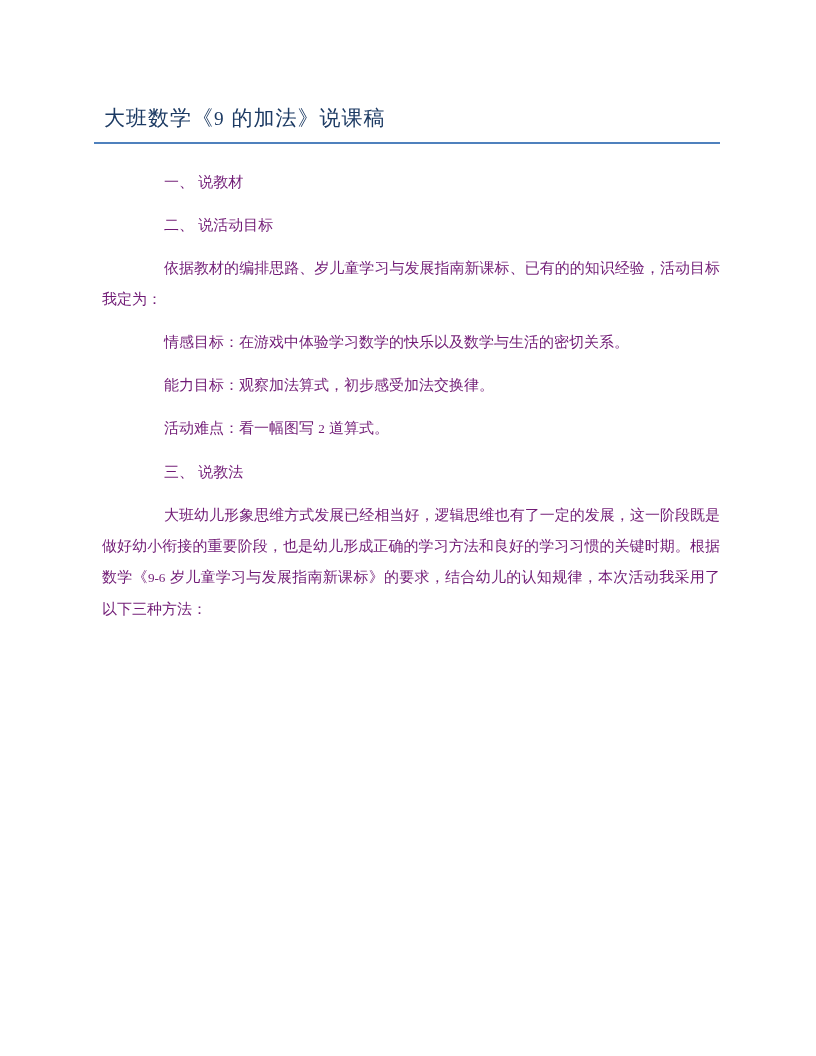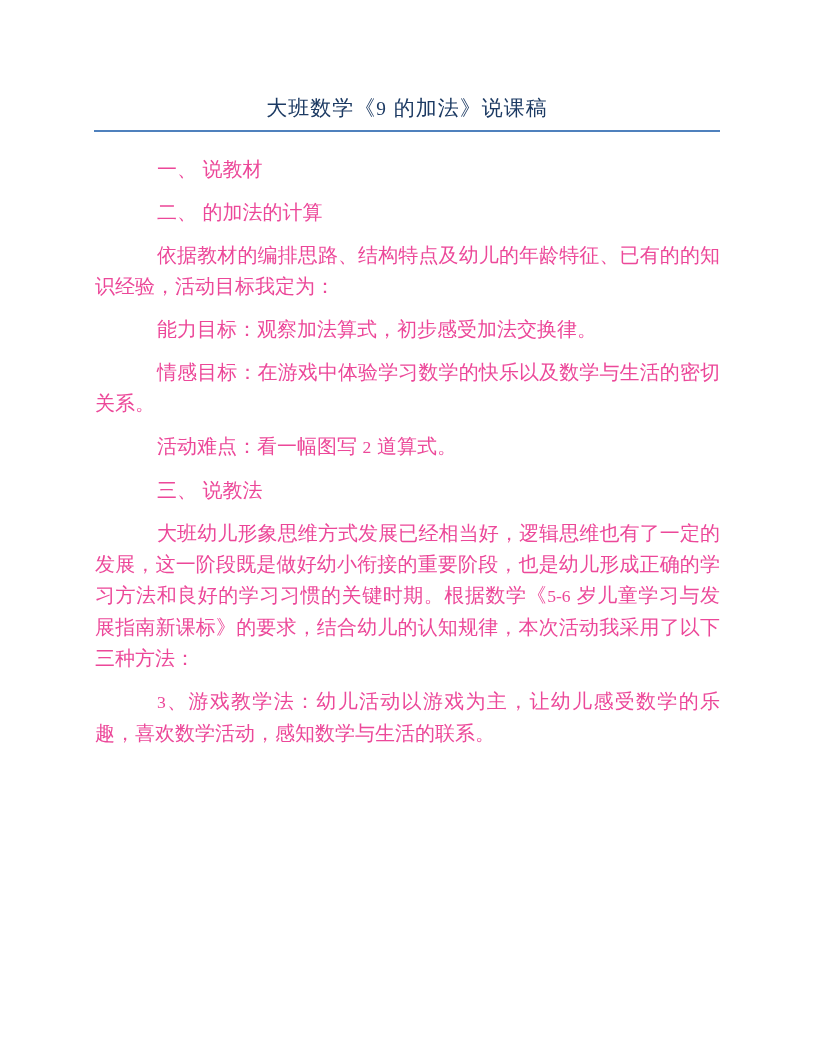--- a/index.html
+++ b/index.html
@@ -9,58 +9,57 @@
     font-family: "Liberation Sans", "DejaVu Sans", sans-serif;
     overflow: hidden;
   }
   .page {
     box-sizing: border-box;
     width: 816px; height: 1056px;
     padding: 94px 96px 0 94px;
     background: #ffffff;
   }
   .title {
-    margin: 0;
+    margin: 10px;
     font-size: 21px;
     font-weight: 400;
     line-height: 27px;
-    text-align: center;
+    text-align: left;
     letter-spacing: 1px;
     color: #1c3a63;
   }
   .rule {
     height: 0;
     border-bottom: 2px solid #4f81bd;
     margin-top: 8px;
   }
   .body-text p {
-    margin: 0 0 12px 1px;
-    font-size: 20px;
+    margin: 0 0 12px 8px;
+    font-size: 15px;
     line-height: 31px;
     text-indent: 62px;
-    color: #ec4899;
+    color: #701a75;
     text-align: justify;
   }
   .body-text p:first-child { margin-top: 22px; }
   .lat {
     font-family: "Liberation Serif", "DejaVu Serif", serif;
     font-size: 0.88em;
   }
   .title .lat { font-size: 0.92em; }
 </style>
 </head>
 <body>
 
 <div class="page">
   <h1 class="title">大班数学《<span class="lat">9</span> 的加法》说课稿</h1>
   <div class="rule"></div>
   <div class="body-text" id="paragraphs">
       <p class="heading">一、 说教材</p>
-      <p class="heading">二、 的加法的计算</p>
-      <p class="body">依据教材的编排思路、结构特点及幼儿的年龄特征、已有的的知识经验，活动目标我定为：</p>
+      <p class="heading">二、 说活动目标</p>
+      <p class="body">依据教材的编排思路、岁儿童学习与发展指南新课标、已有的的知识经验，活动目标我定为：</p>
+      <p class="body">情感目标：在游戏中体验学习数学的快乐以及数学与生活的密切关系。</p>
       <p class="body">能力目标：观察加法算式，初步感受加法交换律。</p>
-      <p class="body">情感目标：在游戏中体验学习数学的快乐以及数学与生活的密切关系。</p>
       <p class="body">活动难点：看一幅图写 <span class="lat">2</span> 道算式。</p>
       <p class="heading">三、 说教法</p>
-      <p class="body">大班幼儿形象思维方式发展已经相当好，逻辑思维也有了一定的发展，这一阶段既是做好幼小衔接的重要阶段，也是幼儿形成正确的学习方法和良好的学习习惯的关键时期。根据数学《<span class="lat">5-6</span> 岁儿童学习与发展指南新课标》的要求，结合幼儿的认知规律，本次活动我采用了以下三种方法：</p>
-      <p class="body"><span class="lat">3</span>、游戏教学法：幼儿活动以游戏为主，让幼儿感受数学的乐趣，喜欢数学活动，感知数学与生活的联系。</p>
+      <p class="body">大班幼儿形象思维方式发展已经相当好，逻辑思维也有了一定的发展，这一阶段既是做好幼小衔接的重要阶段，也是幼儿形成正确的学习方法和良好的学习习惯的关键时期。根据数学《<span class="lat">9-6</span> 岁儿童学习与发展指南新课标》的要求，结合幼儿的认知规律，本次活动我采用了以下三种方法：</p>
     </div>
 </div>
 
 </body></html>

